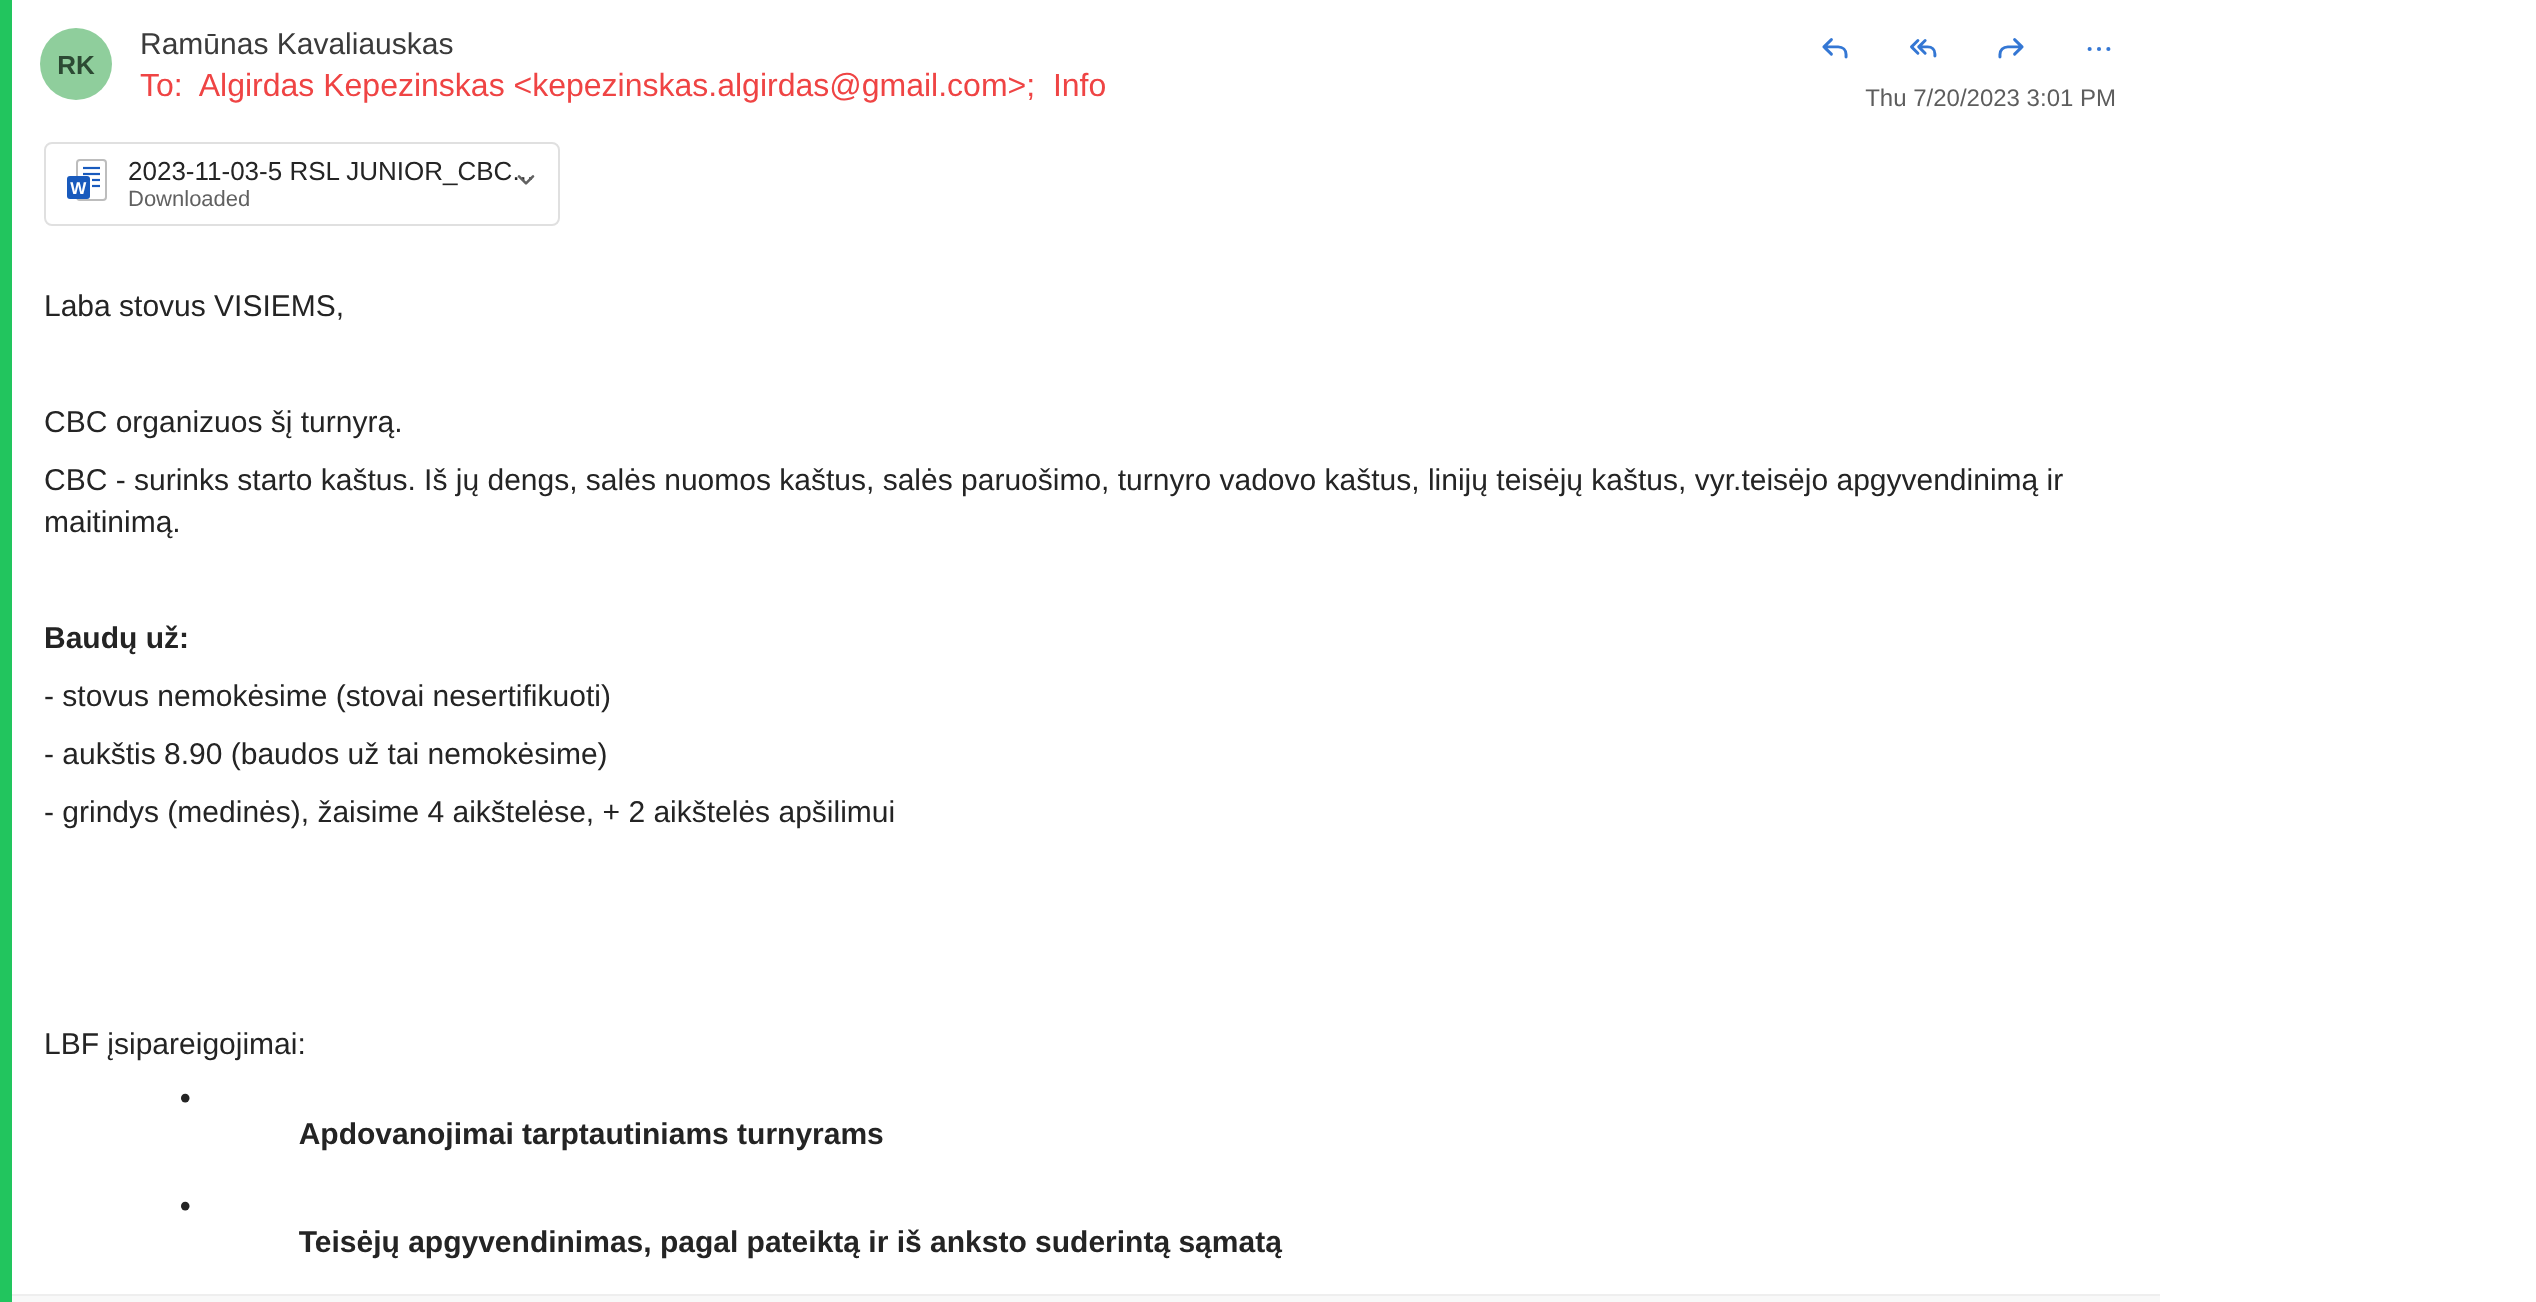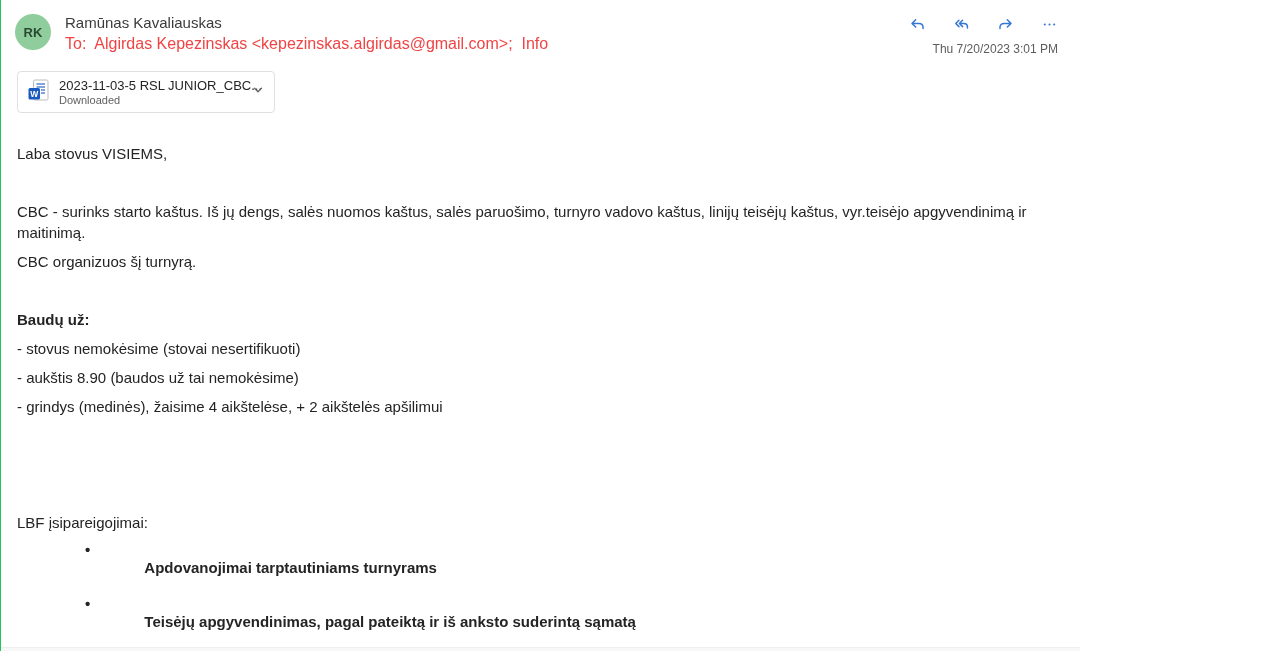--- a/index.html
+++ b/index.html
@@ -8,21 +8,21 @@
     font-family: "Liberation Sans", "DejaVu Sans", sans-serif;
     background: #ffffff;
     color: #242424;
     overflow: hidden;
     position: relative;
   }
   .pane {
     width: 1080px;
     height: 651px;
     background: #ffffff;
-    border-left: 1px solid #22c55e;
+    border-left: 6px solid #22c55e;
     position: relative;
   }
   .bottom-strip {
     position: absolute;
     left: 0; right: 0; bottom: 0;
     height: 4px;
     background: #f8f8f8;
     border-top: 1px solid #eeeeee;
   }
 
@@ -224,22 +224,22 @@
         <svg width="14" height="14" viewBox="0 0 14 14" fill="none" stroke="#616161" stroke-width="1.3" stroke-linecap="round" stroke-linejoin="round">
           <path d="M3.5 5.2 L7 8.7 l3.5 -3.5"></path>
         </svg>
       </span>
     </span>
   </div>
 
   <div class="msg-body">
     <p class="para">Laba stovus VISIEMS,</p>
     <div class="blank"></div>
+    <p class="para">CBC organizuos šį turnyrą.</p>
     <p class="para">CBC - surinks starto kaštus. Iš jų dengs, salės nuomos kaštus, salės paruošimo, turnyro vadovo kaštus, linijų teisėjų kaštus, vyr.teisėjo apgyvendinimą ir maitinimą.</p>
-    <p class="para">CBC organizuos šį turnyrą.</p>
     <div class="blank"></div>
     <p class="para bold">Baudų už:</p>
     <p class="para">- stovus nemokėsime (stovai nesertifikuoti)</p>
     <p class="para">- aukštis 8.90 (baudos už tai nemokėsime)</p>
     <p class="para">- grindys (medinės), žaisime 4 aikštelėse, + 2 aikštelės apšilimui</p>
     <div class="blank3"></div>
     <p class="para">LBF įsipareigojimai:</p>
     <ul class="lbf-list">
       <li>
         <span>Apdovanojimai tarptautiniams turnyrams</span>

